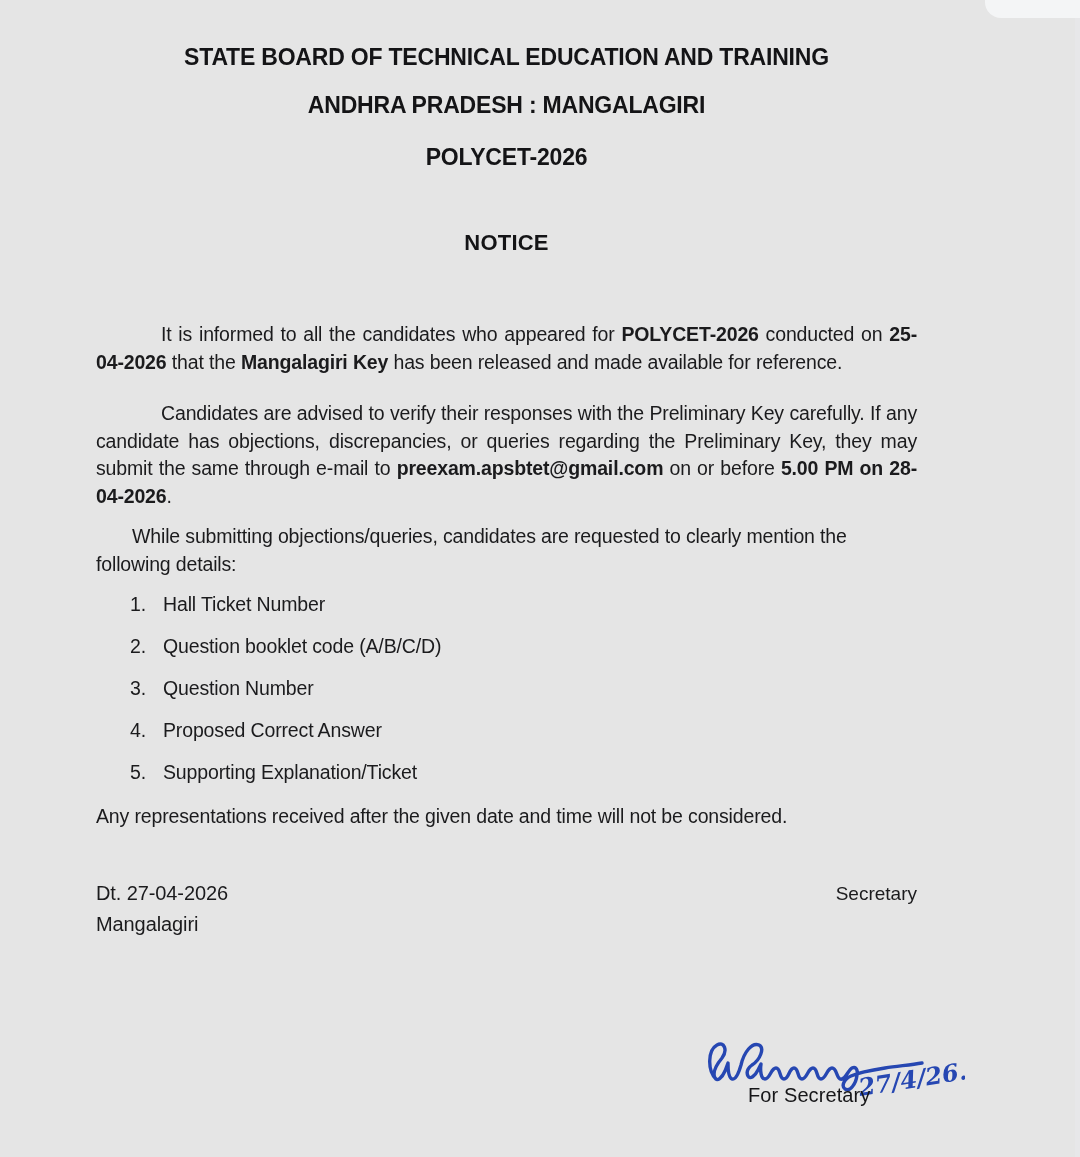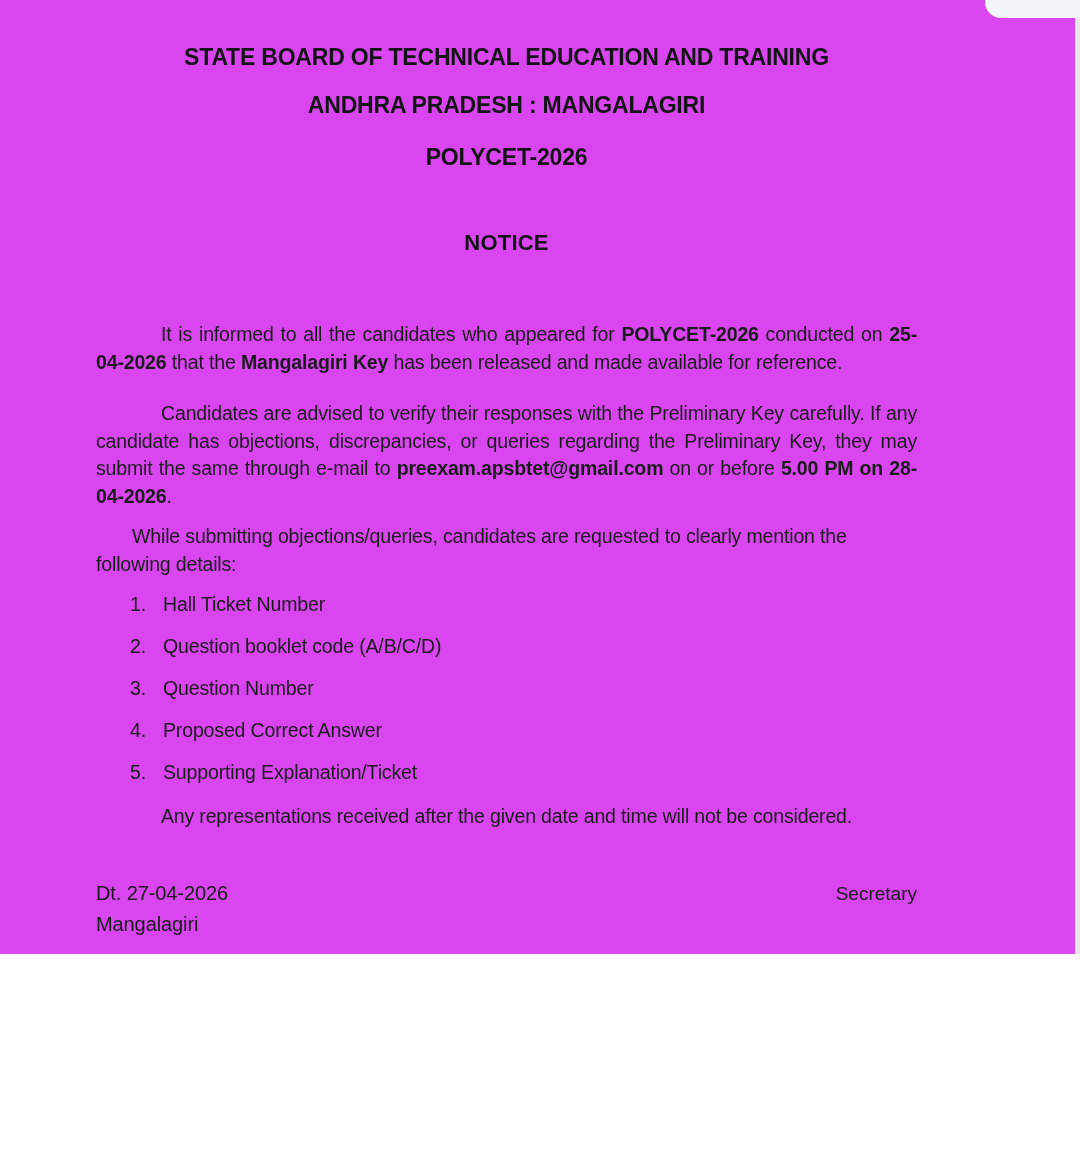--- a/index.html
+++ b/index.html
@@ -1,21 +1,21 @@
 <!DOCTYPE html>
 <html><head>
 <meta charset="utf-8">
 <style>
   * { margin: 0; padding: 0; box-sizing: border-box; }
   html, body { background: #ffffff; }
   .page {
     position: relative;
     width: 1080px;
-    height: 954px;
-    background: #d946ef;
+    height: 1157px;
+    background: #e5e5e5;
     overflow: hidden;
     font-family: "Liberation Sans", "DejaVu Sans", sans-serif;
     color: #1b1b1d;
   }
   
   .edge-strip {
     position: absolute;
     top: 0; right: 0; bottom: 0;
     width: 5px;
     background: #e7e7e9;
@@ -78,21 +78,21 @@
     display: flex;
     margin-bottom: 14.5px;
     padding-left: 34px;
   }
   ol.detail-list .li-num {
     width: 33px;
     flex: 0 0 33px;
   }
   .closing {
     margin-top: 16px;
-    text-align: center;
+    text-align: left;
   }
   .footer-row {
     margin-top: 48px;
     display: flex;
     justify-content: space-between;
     align-items: flex-start;
   }
   .footer-left {
     font-size: 20px;
     line-height: 31px;

